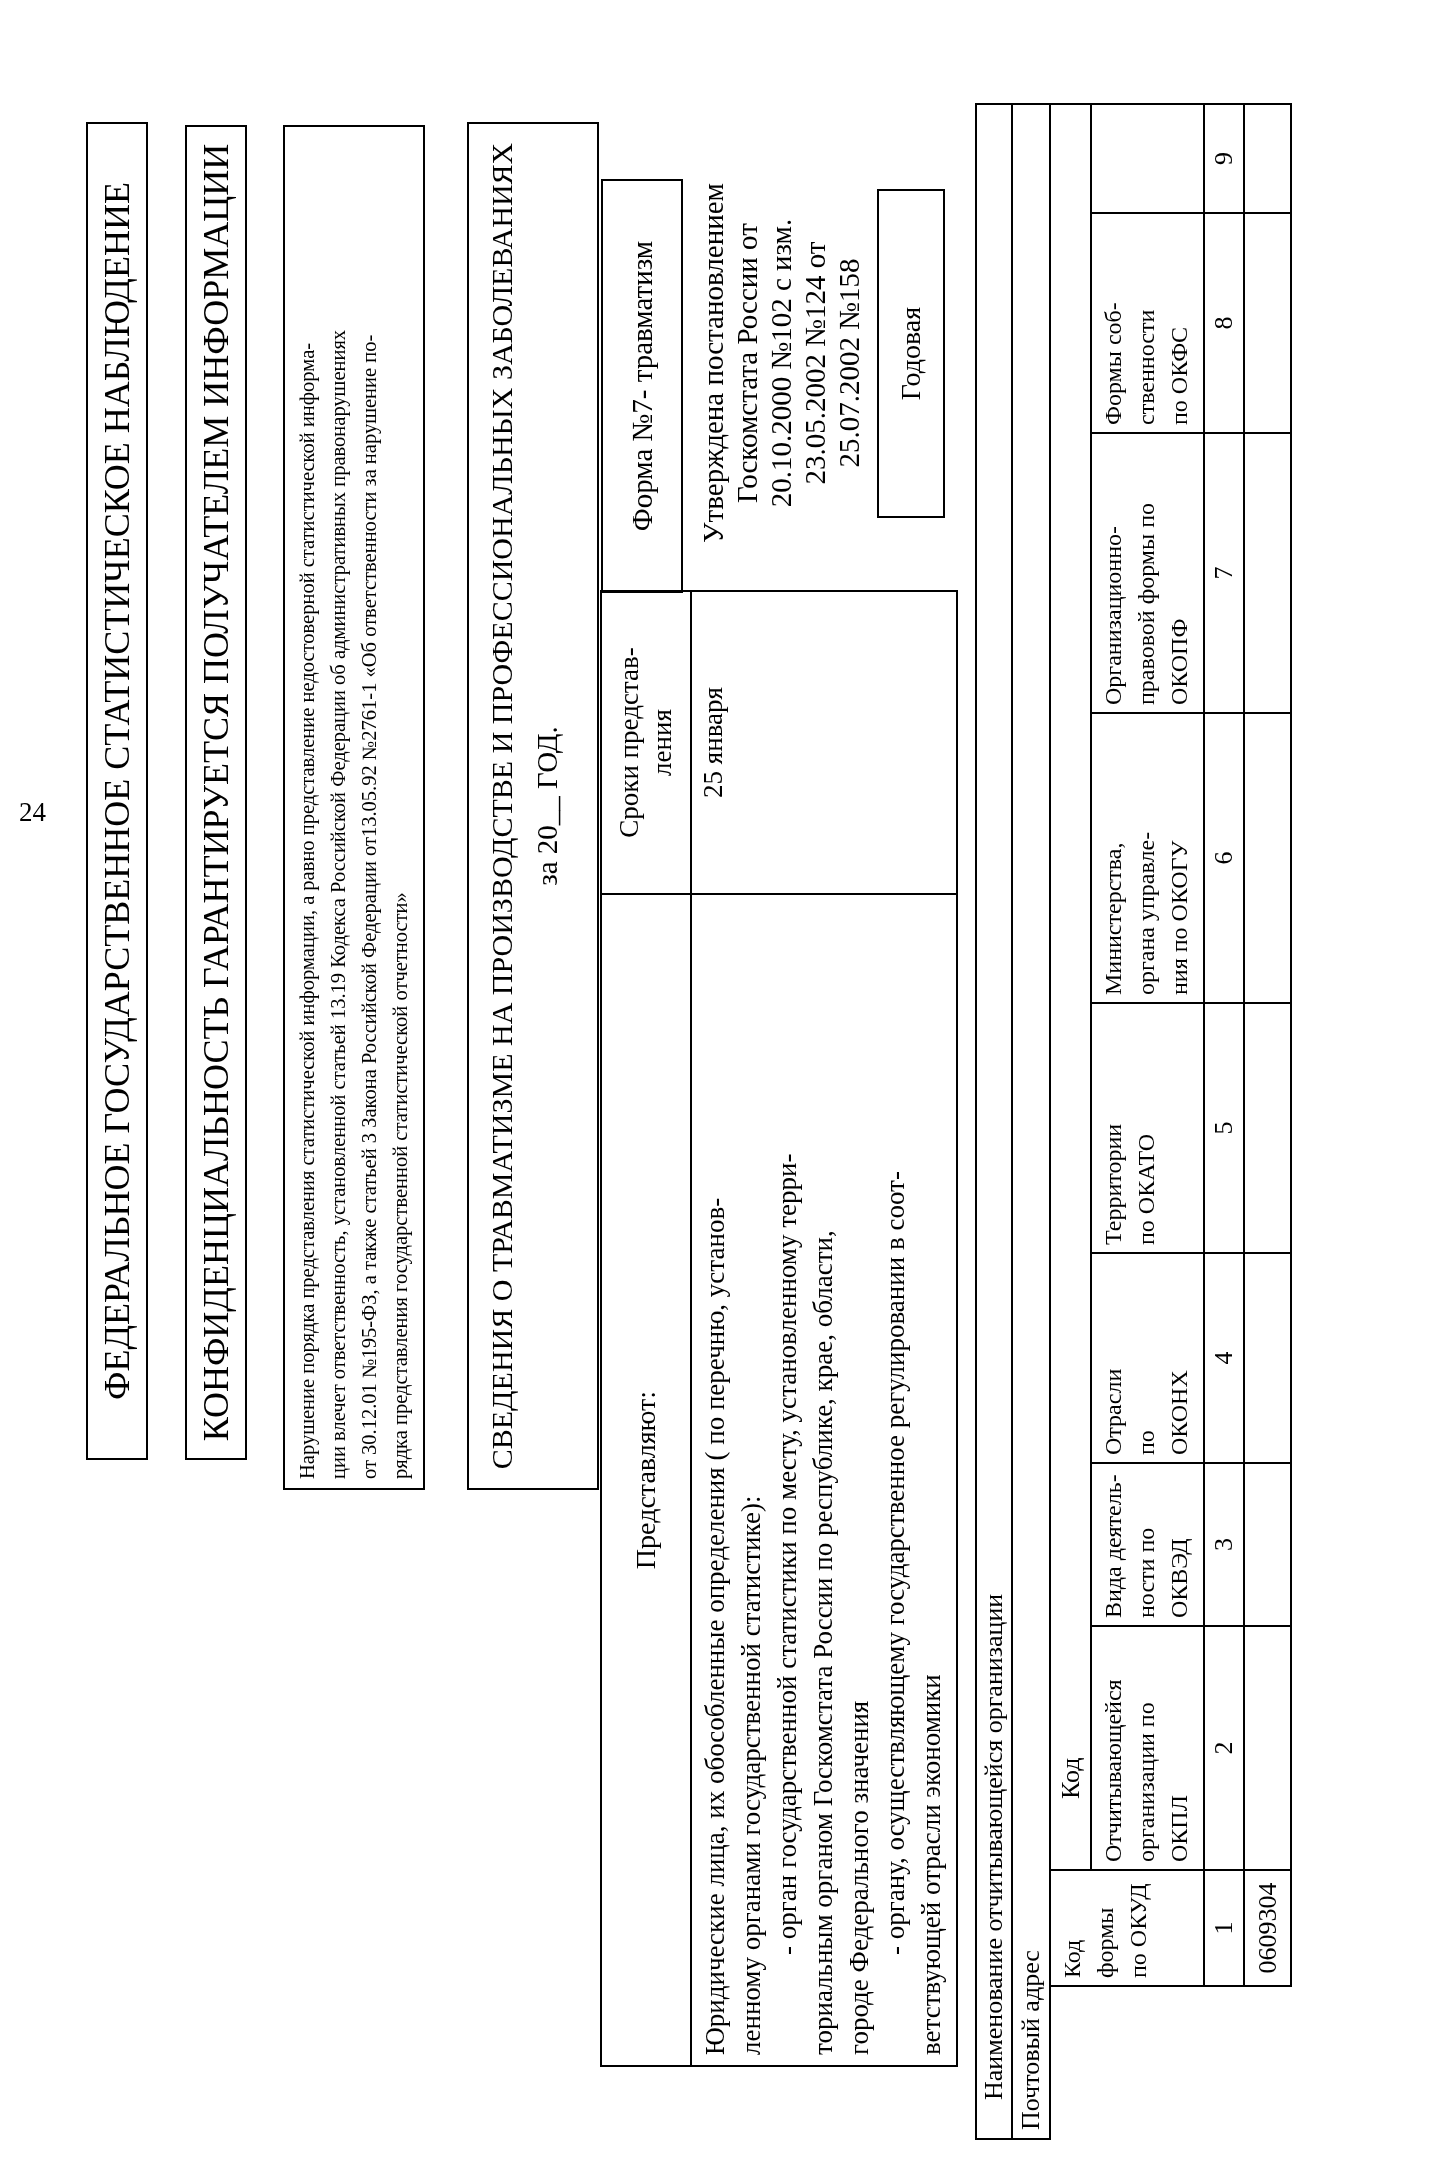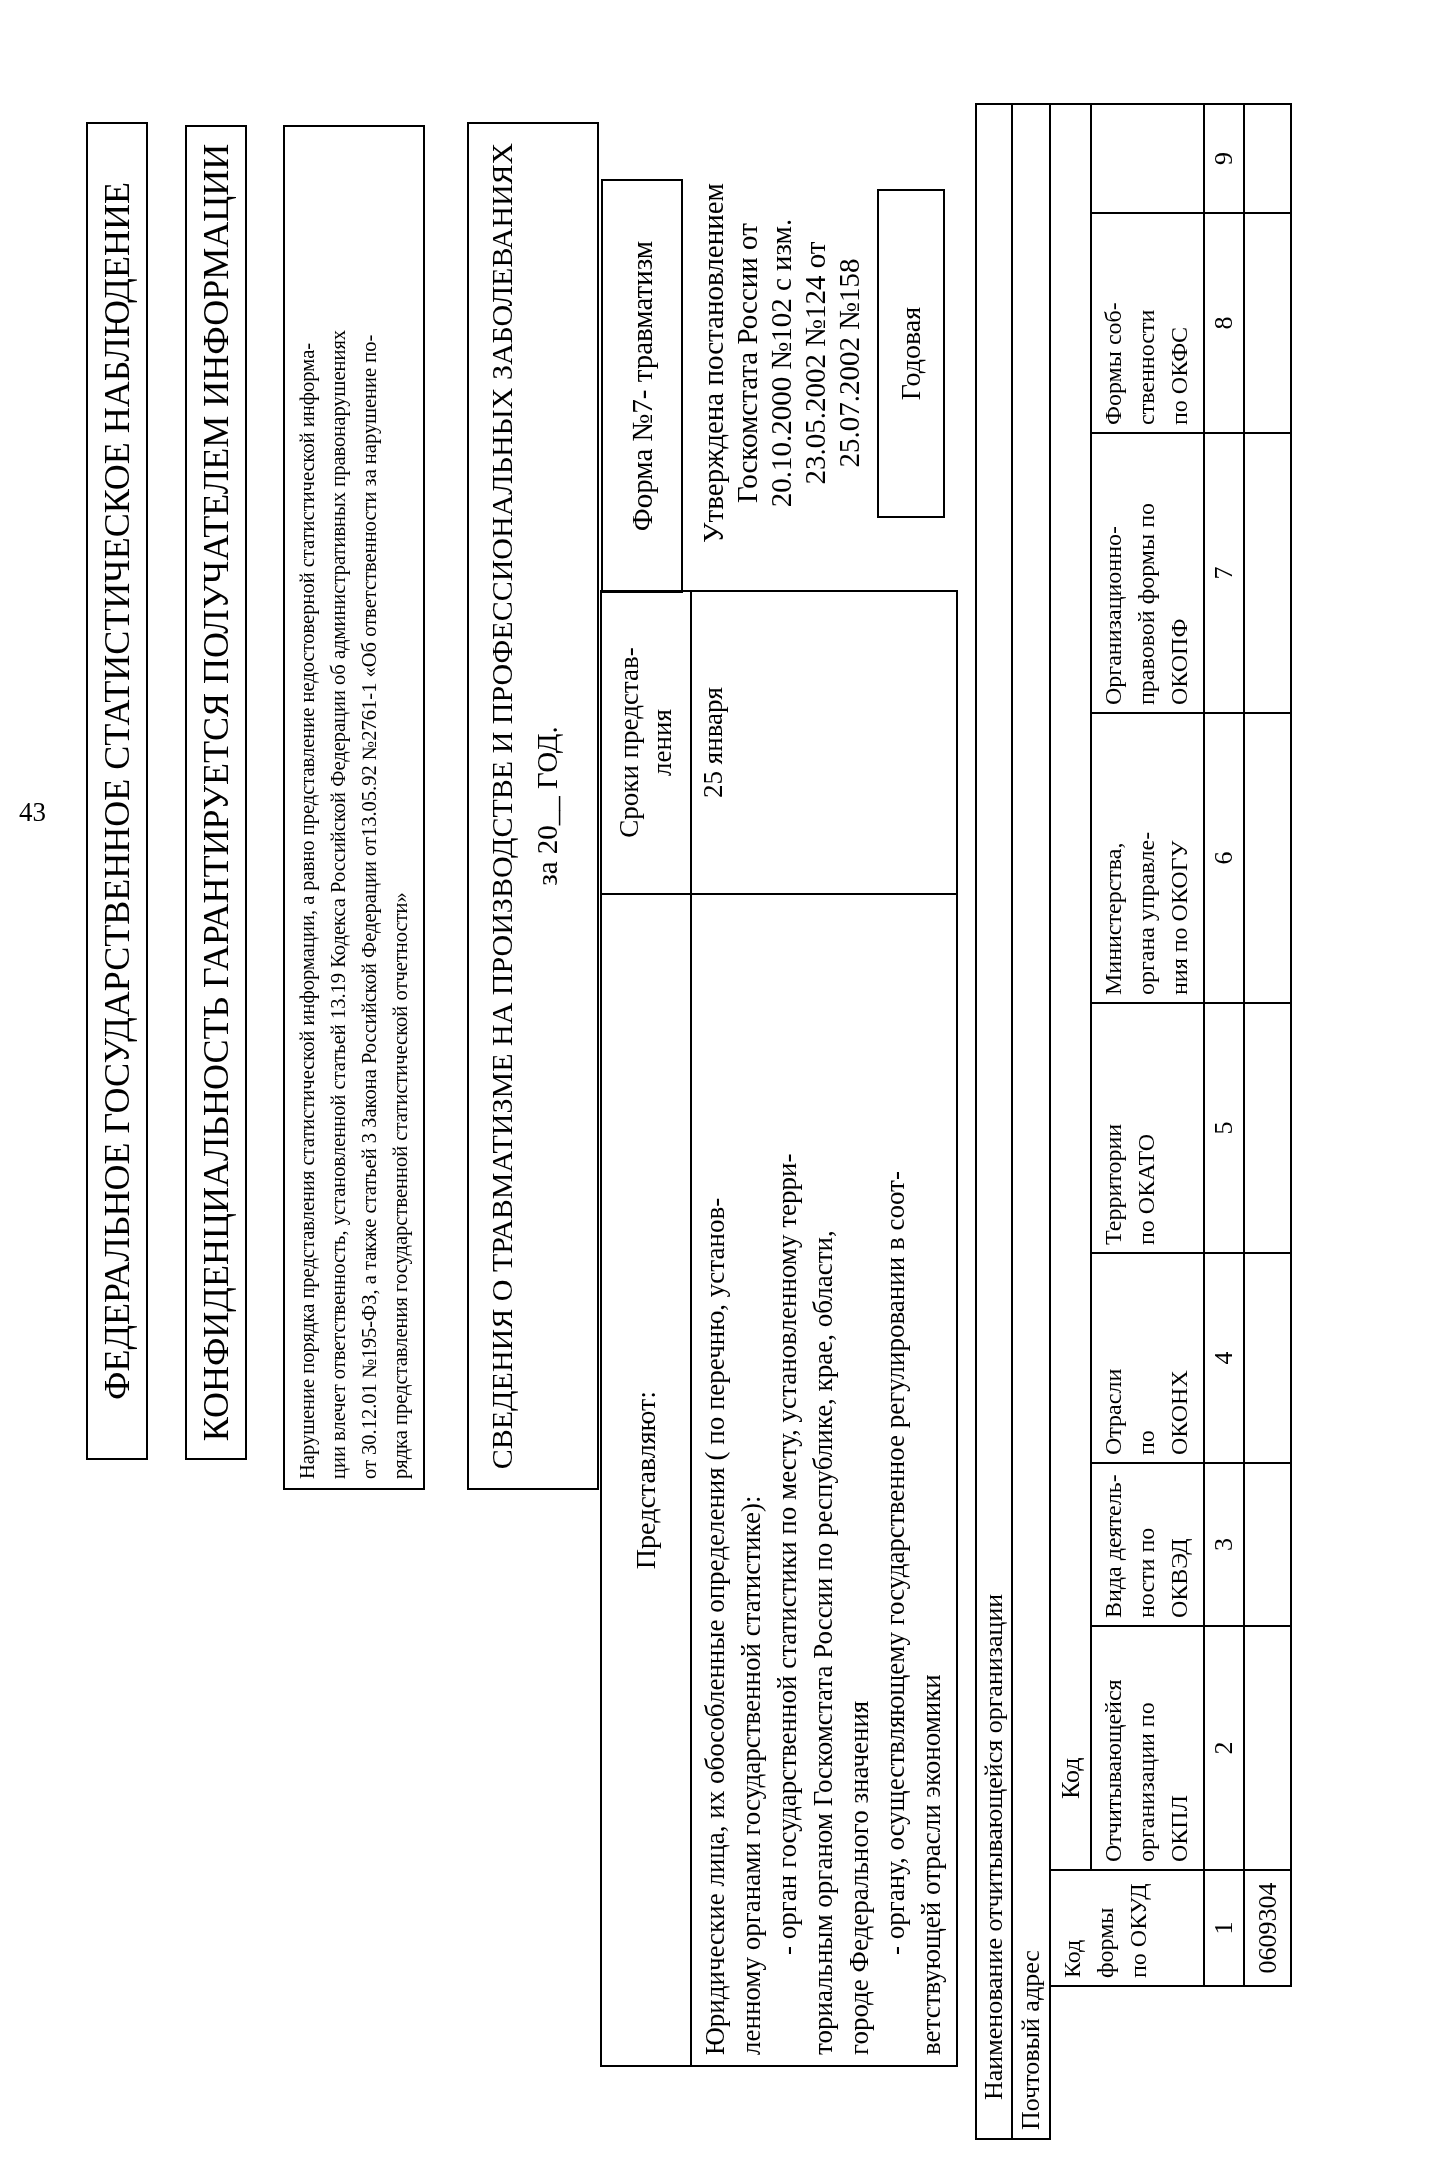--- a/index.html
+++ b/index.html
@@ -76,21 +76,21 @@
   .ct-v { border-right: 2.5px solid #000; }
   .cw2 { width: 244px; } .cw3 { width: 163px; } .cw4 { width: 210px; } .cw5 { width: 250px; }
   .cw6 { width: 290px; } .cw7 { width: 280px; } .cw8 { width: 220px; } .cw9 { width: 107px; border-right: none !important; }
   .line { display: block; }
 </style>
 </head>
 <body>
 
 <div class="viewport">
 
-  <div class="pagenum">43</div>
+  <div class="pagenum">24</div>
 
   <div class="page">
 
     <div class="abs box hdr-band center" id="band-federal">
       <span>ФЕДЕРАЛЬНОЕ ГОСУДАРСТВЕННОЕ СТАТИСТИЧЕСКОЕ НАБЛЮДЕНИЕ</span>
     </div>
 
     <div class="abs box hdr-band center" id="band-confid">
       <span>КОНФИДЕНЦИАЛЬНОСТЬ ГАРАНТИРУЕТСЯ ПОЛУЧАТЕЛЕМ ИНФОРМАЦИИ</span>
     </div>

